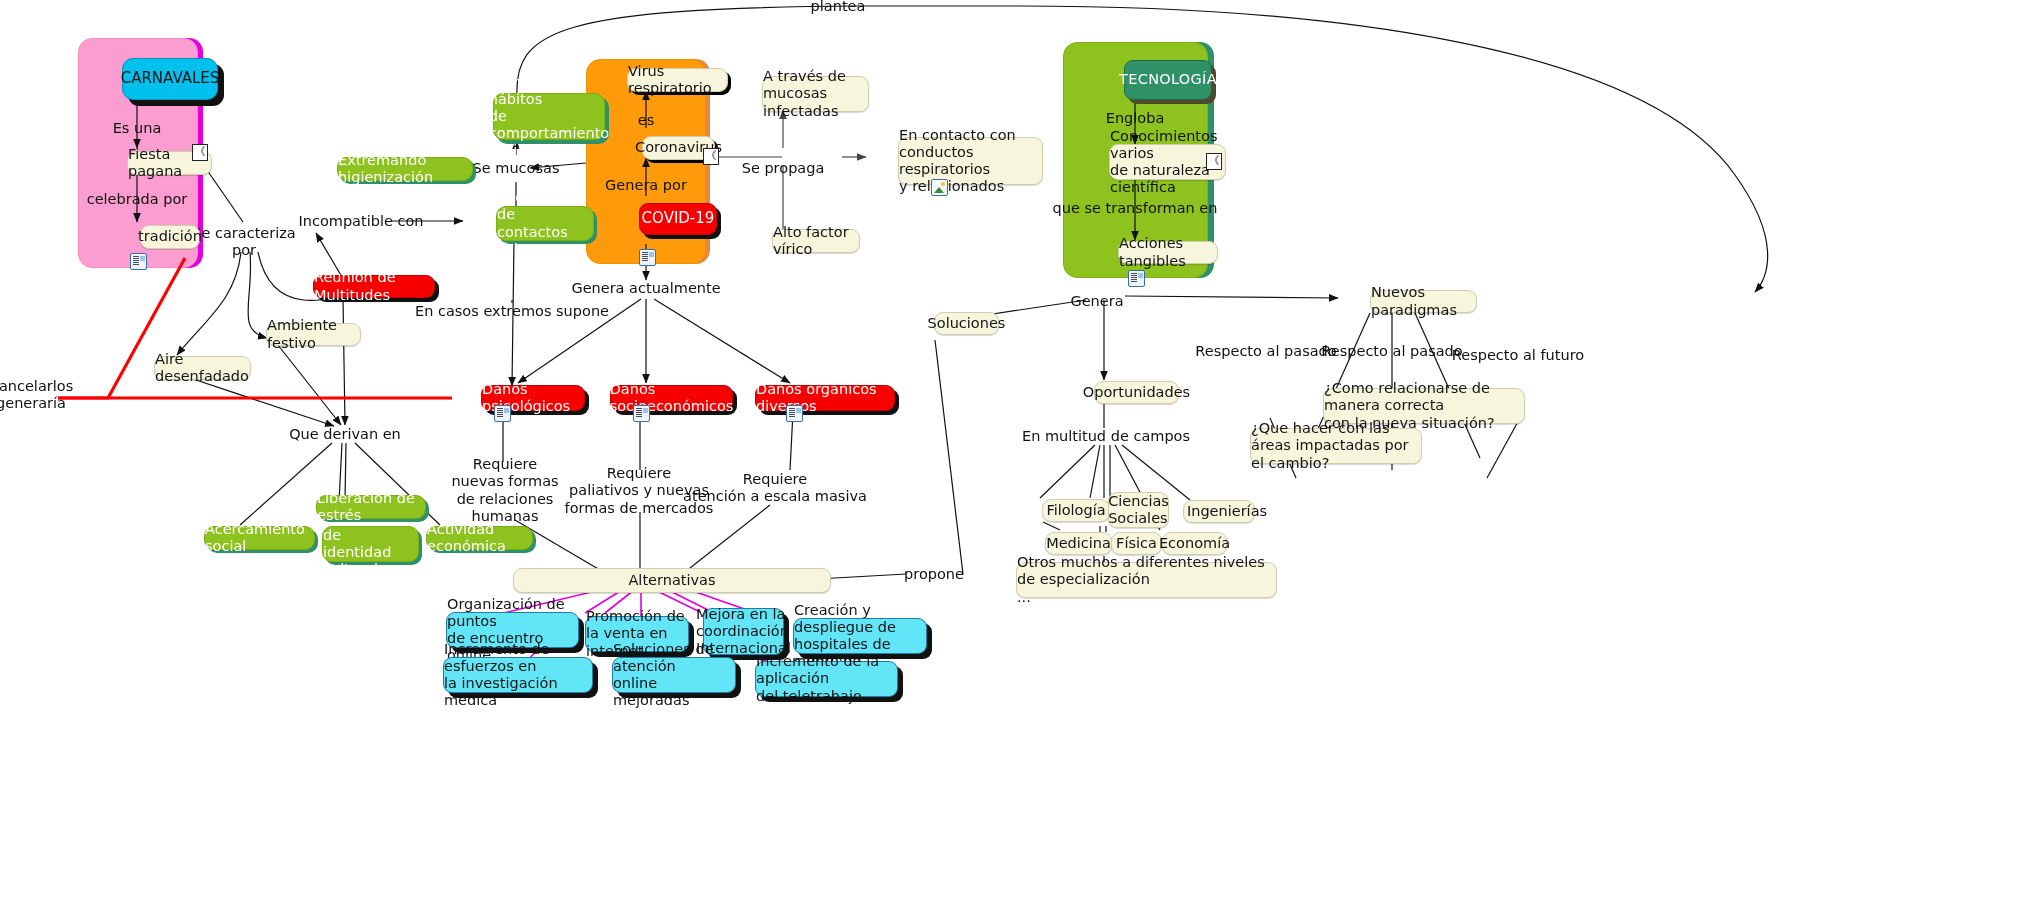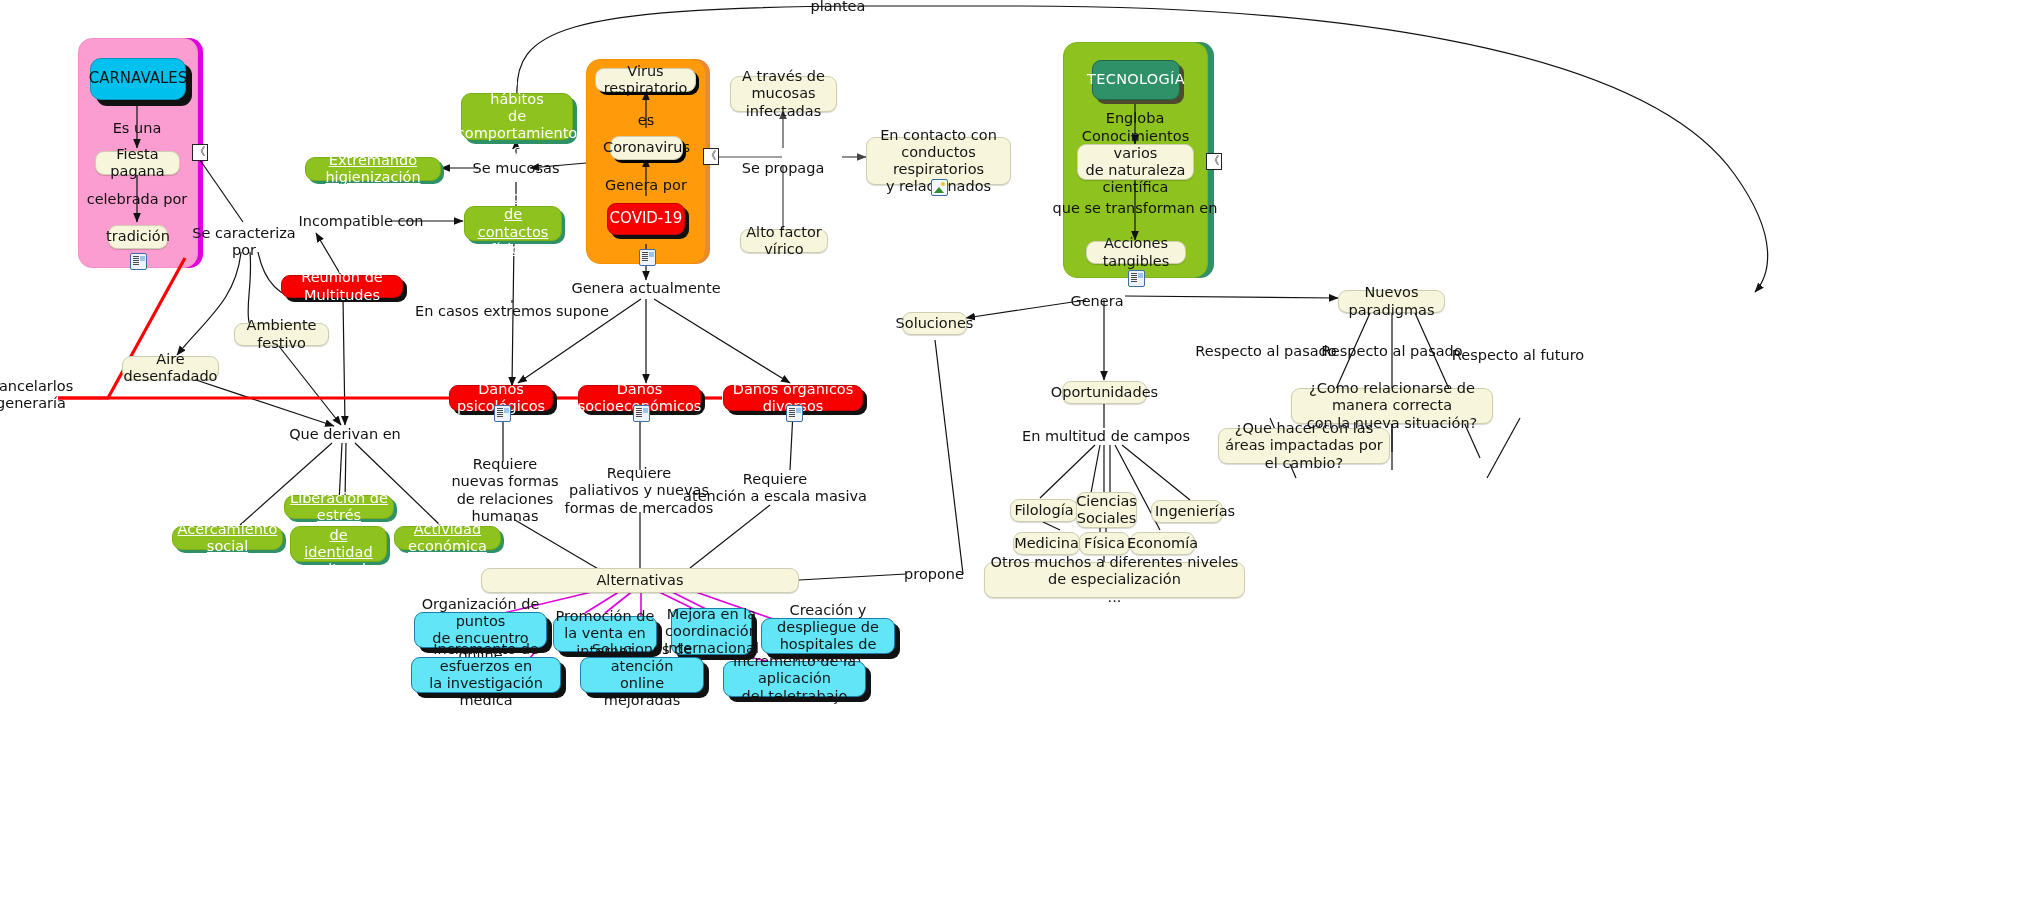--- a/index.html
+++ b/index.html
@@ -1,29 +1,29 @@
 <!DOCTYPE html>
 <html><head>
 <meta charset="utf-8">
 <style>
   html,body{margin:0;padding:0;background:#ffffff;}
   #stage{position:relative;width:2017px;height:904px;background:#fff;
          font-family:"DejaVu Sans","Liberation Sans",sans-serif;overflow:hidden;}
   svg.edges{position:absolute;left:0;top:0;width:2017px;height:904px;pointer-events:none;}
 
   .node{position:absolute;box-sizing:border-box;display:flex;align-items:center;
-        justify-content:center;text-align:center;border-radius:9px;line-height:1.18;
-        white-space:pre-line;}
+        justify-content:center;border-radius:9px;line-height:1.18;
+        white-space:pre-line;margin-left:32px;}
 
   
   .n-cream{background:#f7f6dc;border:1px solid #cfcfb0;color:#141414;font-size:14.5px;
            box-shadow:0 1px 1px rgba(0,0,0,.16);}
   
   .n-green{background:#8dc21f;border:1px solid #7aae13;color:#ffffff;font-size:14.5px;
-           border-radius:10px;box-shadow:3px 3px 0 #2e9167;text-decoration:underline;}
+           border-radius:10px;box-shadow:3px 3px 0 #2e9167;}
   .n-green2{background:#8dc21f;border:1px solid #7aae13;color:#ffffff;font-size:14.5px;
            border-radius:10px;box-shadow:4px 4px 0 #2e9167;}
   
   .n-red{background:#f80000;border:1px solid #c40000;color:#ffffff;font-size:14.5px;
          border-radius:9px;box-shadow:4px 4px 0 #111111;}
   
   .n-cyan{background:#62e6f7;border:1px solid #1d7fa8;color:#141414;font-size:14.5px;
           border-radius:9px;box-shadow:5px 5px 0 #111111;}
   
   .n-teal{background:#2e9167;border:1px solid #20684a;color:#ffffff;font-size:14.5px;

